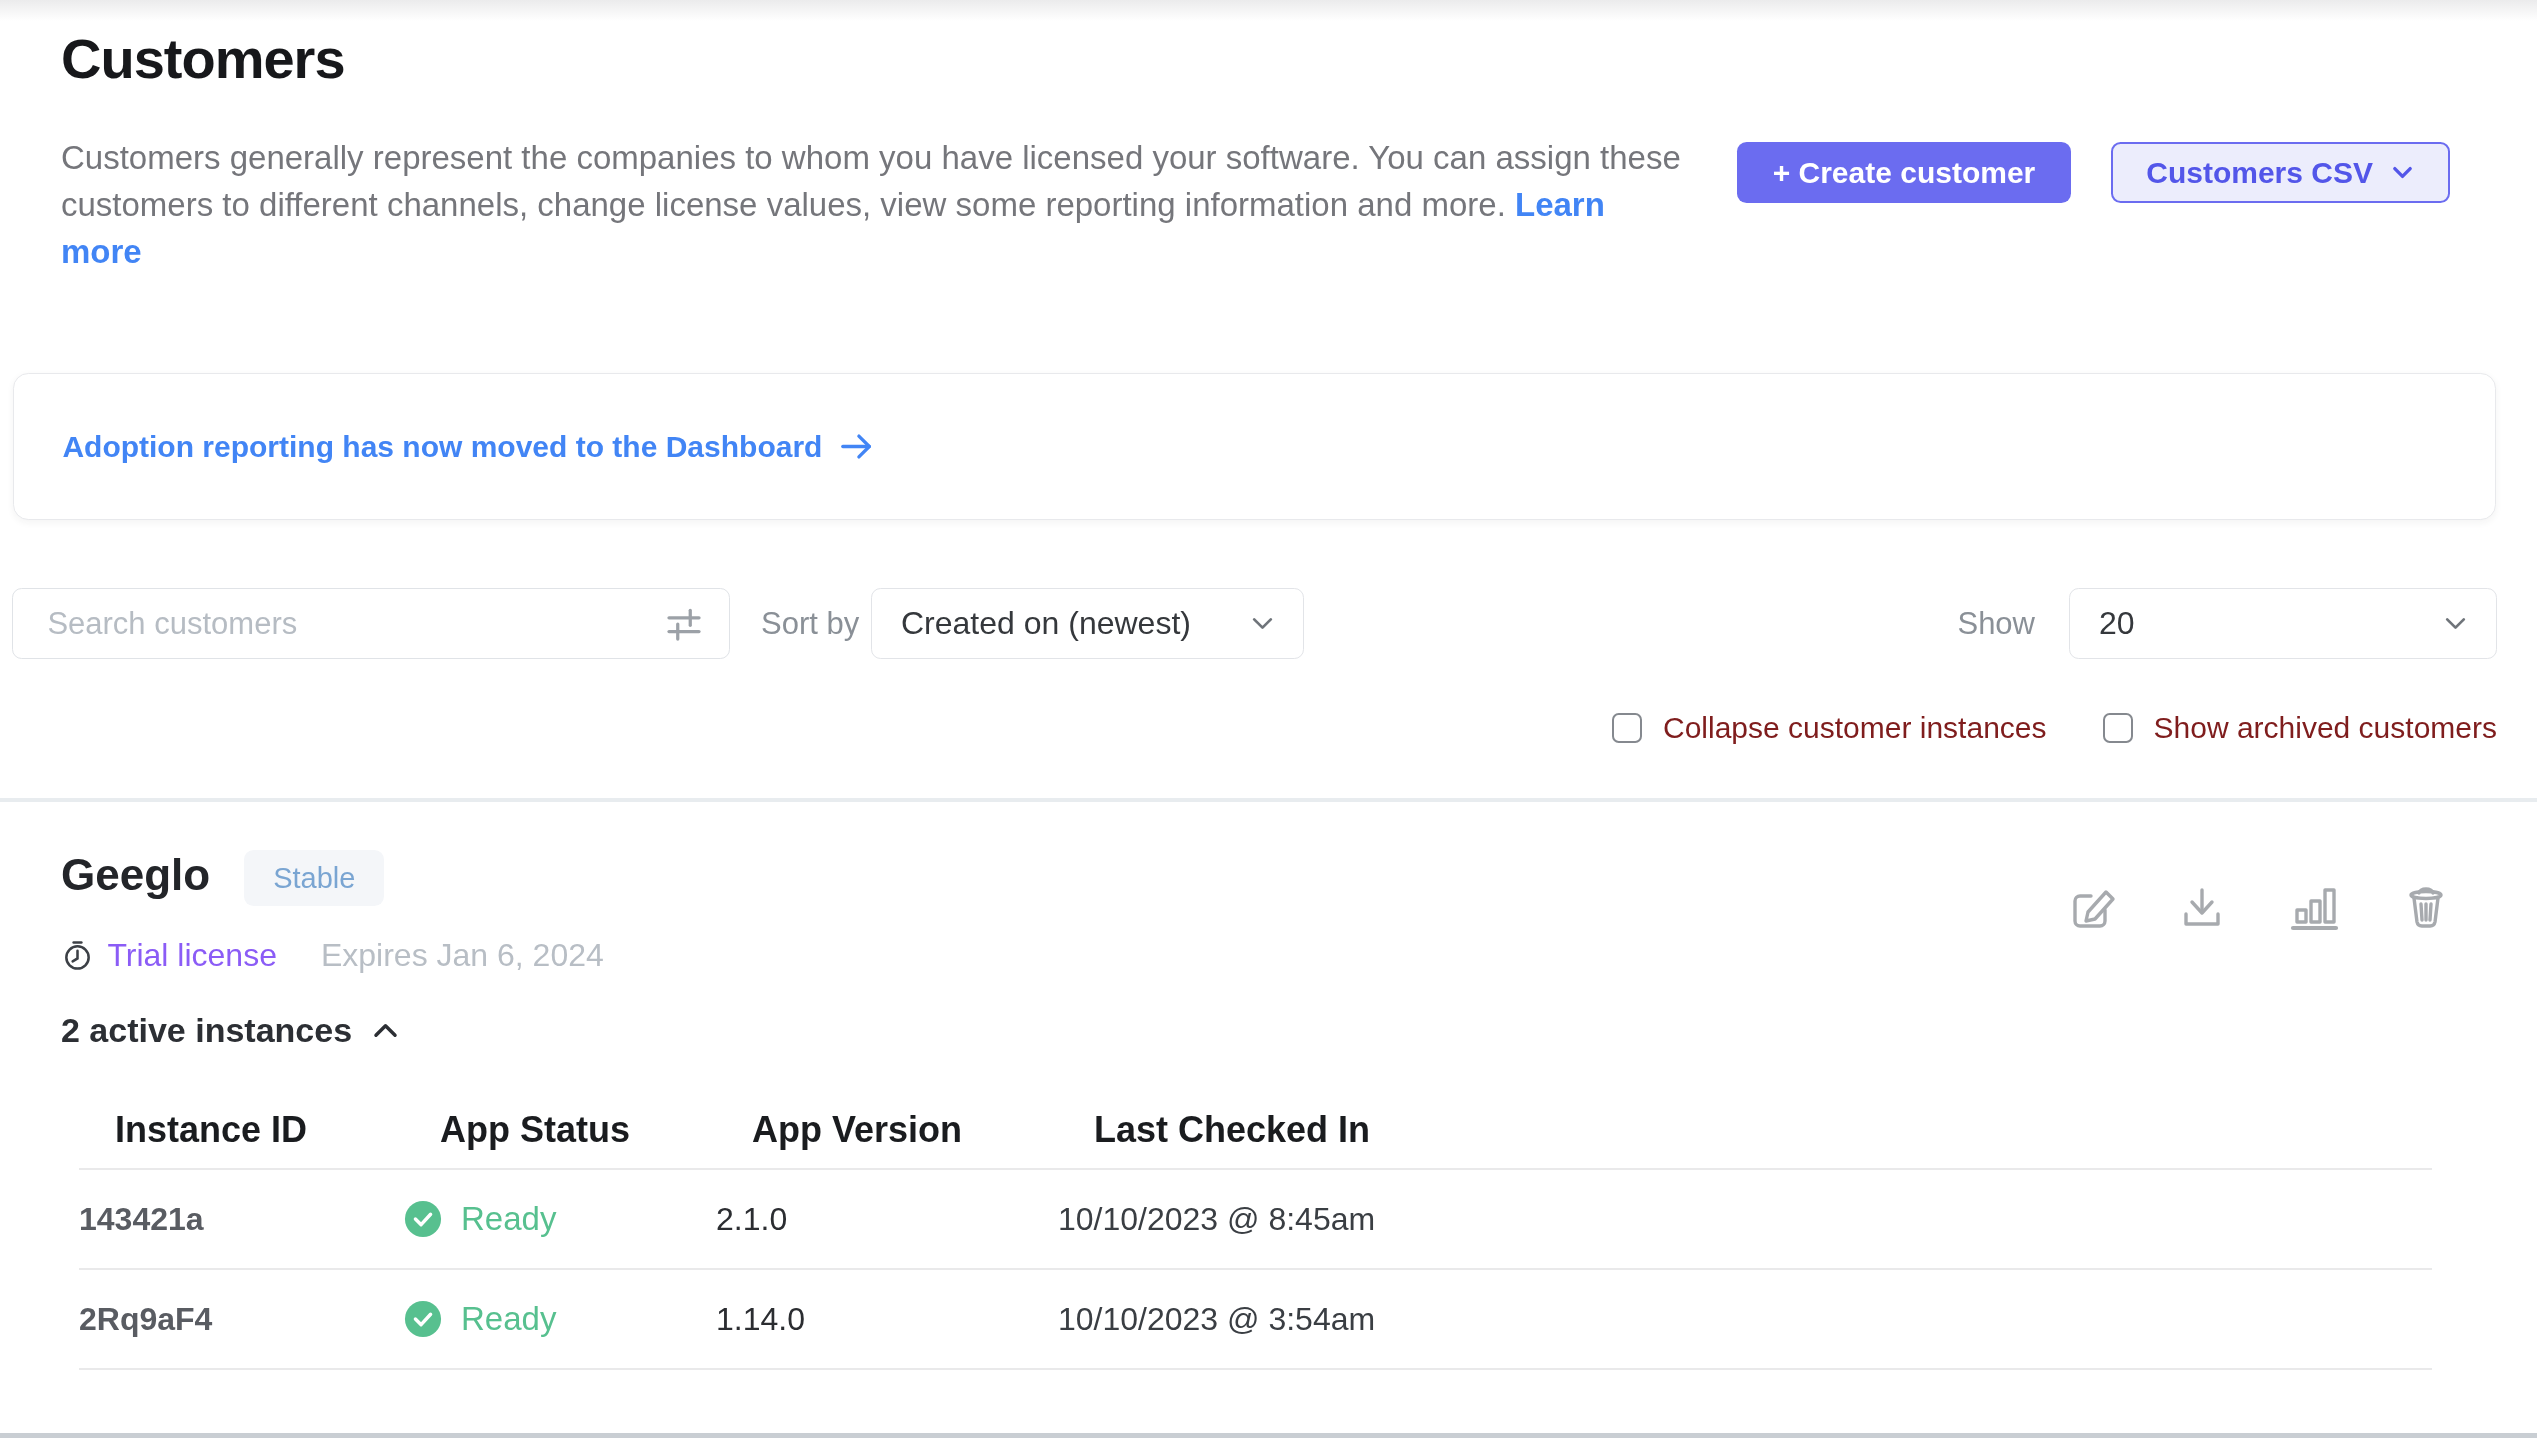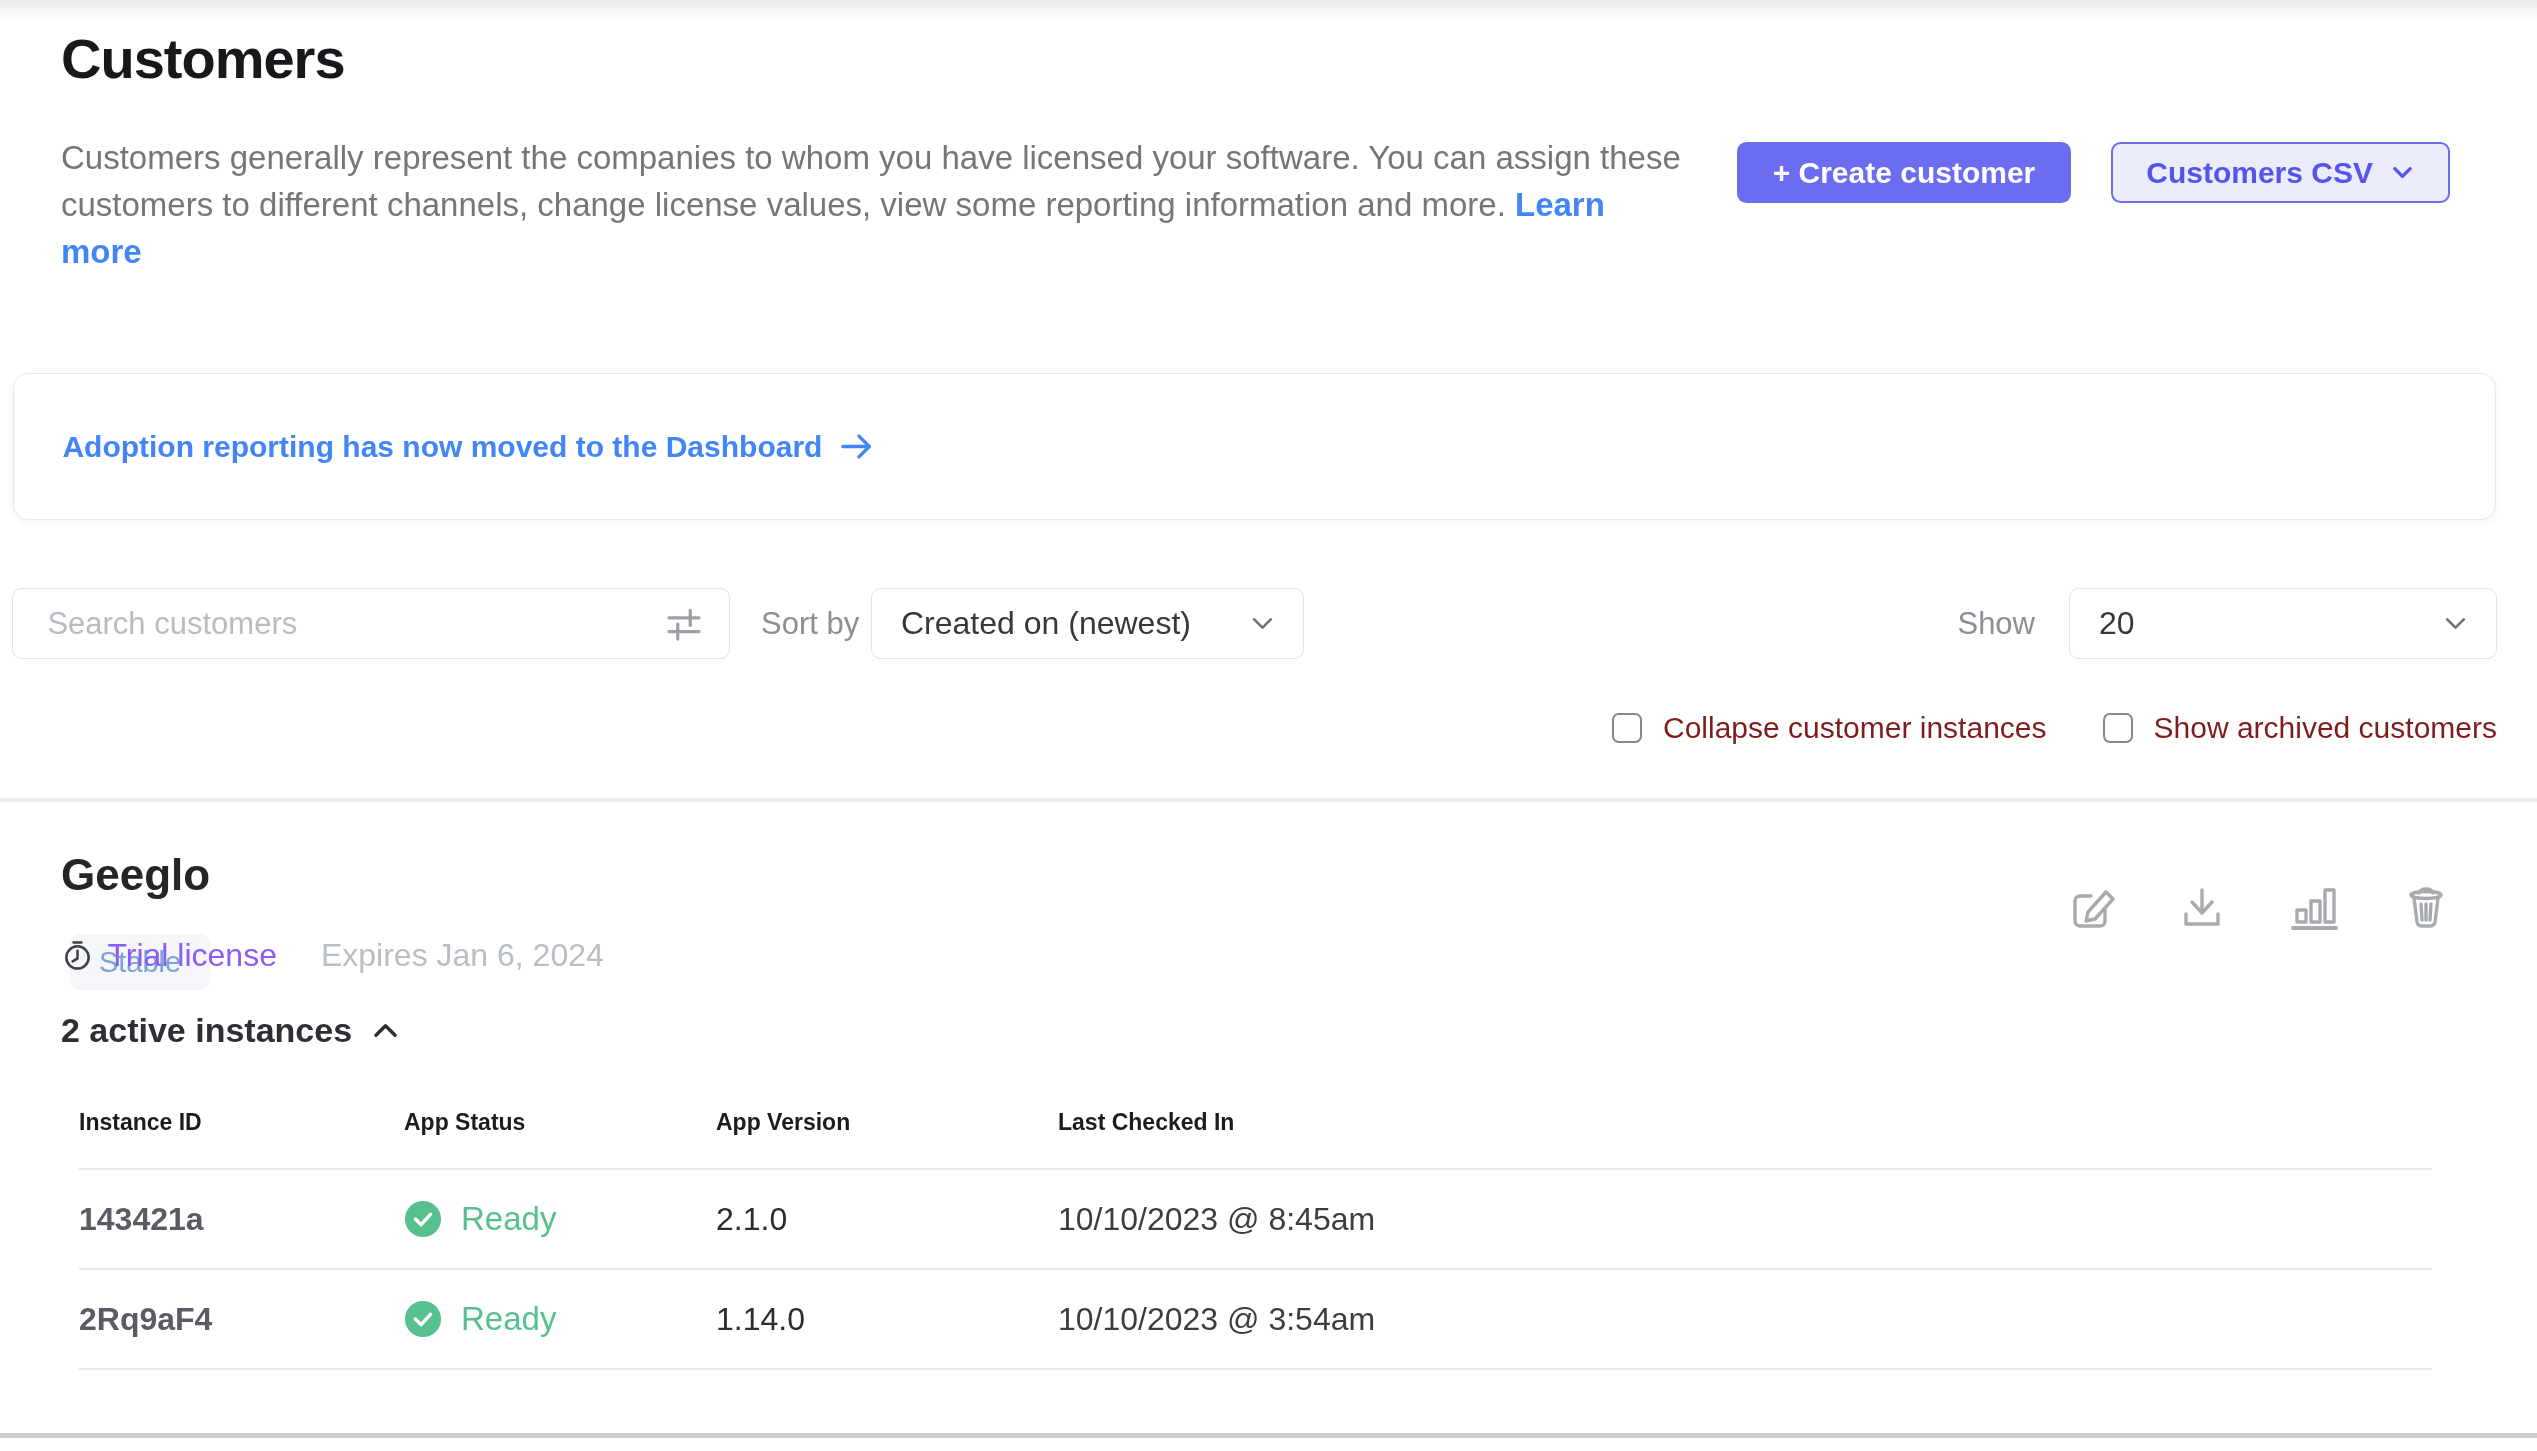--- a/index.html
+++ b/index.html
@@ -57,42 +57,42 @@
   .checkbox-row { position:absolute; top:711px; right:41px; display:flex; gap:56px; }
   .cb-item { display:flex; align-items:center; gap:21px; cursor:pointer; }
   .cb-box { width:30px; height:30px; border:2.9px solid #85898f; border-radius:6.7px;
     background:#fff; }
   .cb-label { font-size:30px; color:#7f1d1d; }
 
   .divider-full { position:absolute; top:798px; left:0; width:2538px; height:3.8px;
     background:#e8ecef; }
 
   
-  .cust-head { position:absolute; top:850px; left:61px; display:flex; align-items:flex-end;
-    gap:34px;flex-direction:column; }
+  .cust-head { position:absolute; top:850px; left:61px; display:flex; align-items:flex-start;
+    gap:34px; }
   .cust-name { font-size:44px; font-weight:700; color:#232529; }
   .badge { background:var(--badge_bg); color:var(--badge_text); font-size:29px;
     padding:11.5px 29px; border-radius:9.6px; }
 
   .cust-actions { position:absolute; top:881px; right:86px; display:flex; gap:59px; }
   .icon-btn { background:none; border:none; cursor:pointer; padding:0; display:flex; }
 
   .cust-meta { position:absolute; top:937px; left:61px; display:flex; align-items:center; }
   .meta-license { font-size:32px; color:#8b5cf6; margin-left:13.4px; }
   .meta-expires { font-size:32px; color:#b8bec5; margin-left:44px; }
 
   .instances-toggle { position:absolute; top:1011px; left:61px; display:flex;
     align-items:center; gap:19px; cursor:pointer; }
   .instances-label { font-size:34px; font-weight:700; color:#2c2f34; }
 
   
   .inst-table { position:absolute; top:1109px; left:79px; width:2353px; }
   .trow { display:grid; grid-template-columns:325px 312px 342px 1fr; align-items:center; }
   .thead { height:61px; border-bottom:2.9px solid #e9e9ea; }
-  .thead .th { font-size:23px; font-weight:700; color:#1a1c1f; align-self:start; }
+  .thead .th { font-size:36px; font-weight:700; color:#1a1c1f; align-self:start;margin-left:36px; }
   .tbody-row { height:100px; border-bottom:2.9px solid #e9e9ea; }
   .cell-id { font-size:32px; font-weight:700; color:#595c62; }
   .cell-status { display:flex; align-items:center; gap:19px; }
   .status-text { font-size:33px; color:var(--success); }
   .cell-version { font-size:32px; color:#2b2d31; }
   .cell-date { font-size:32px; color:#3a3e43; }
 
   .bottom-divider { position:absolute; top:1433px; left:0; width:2538px; height:4.8px;
     background:#c9ced3; }
 </style>

